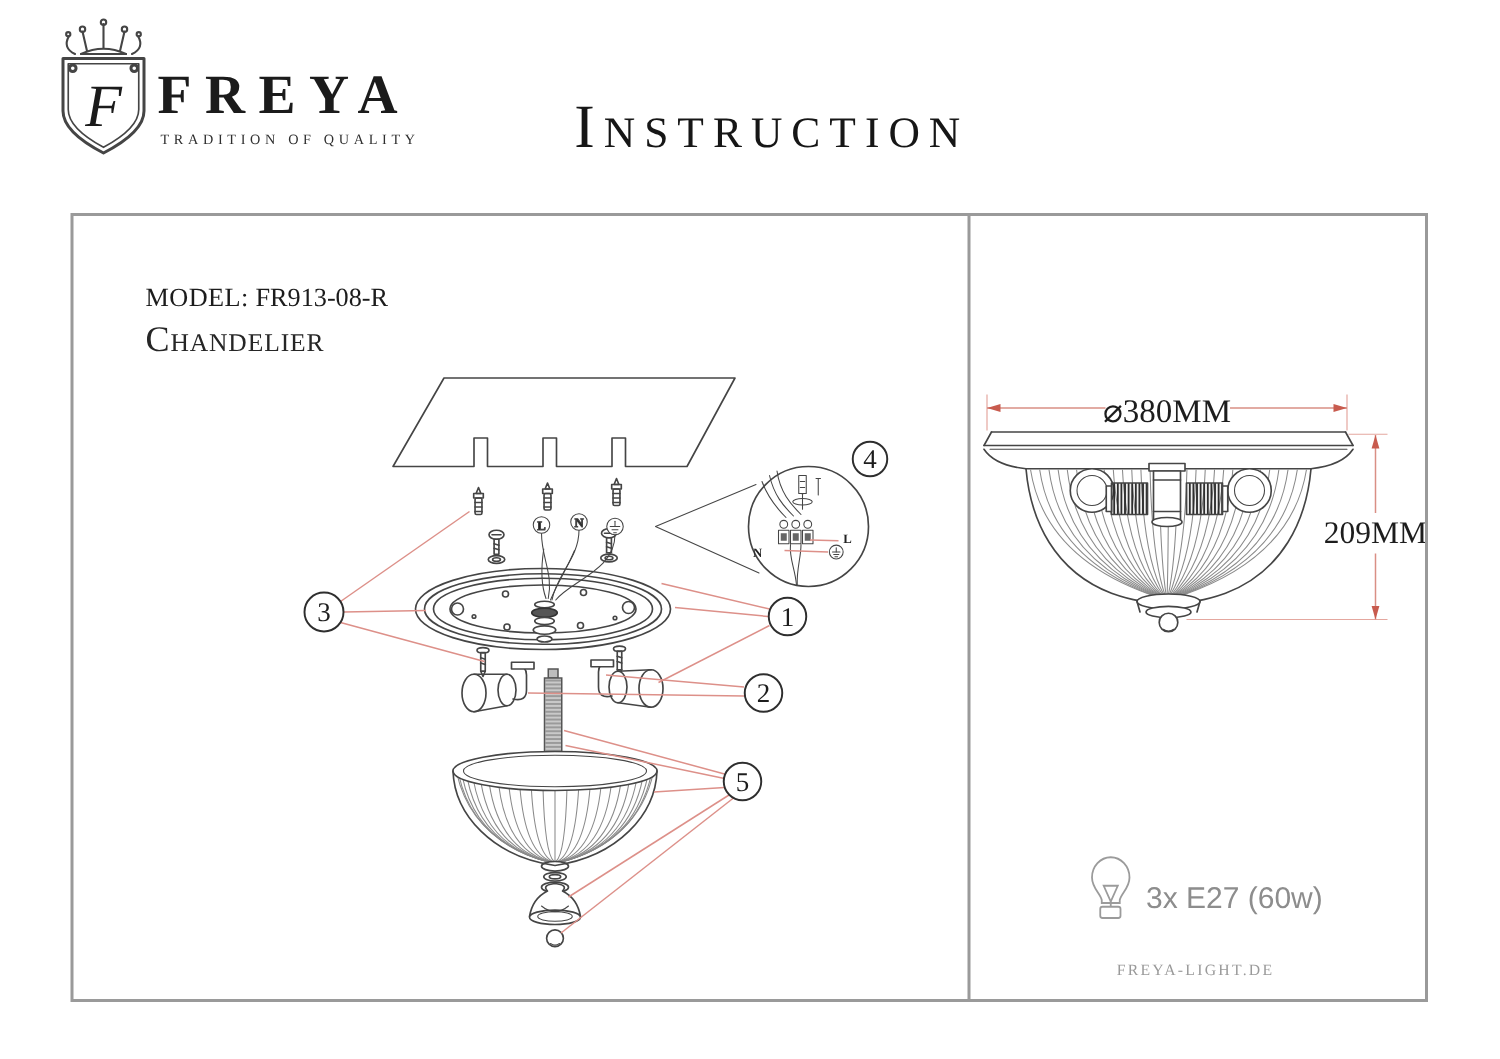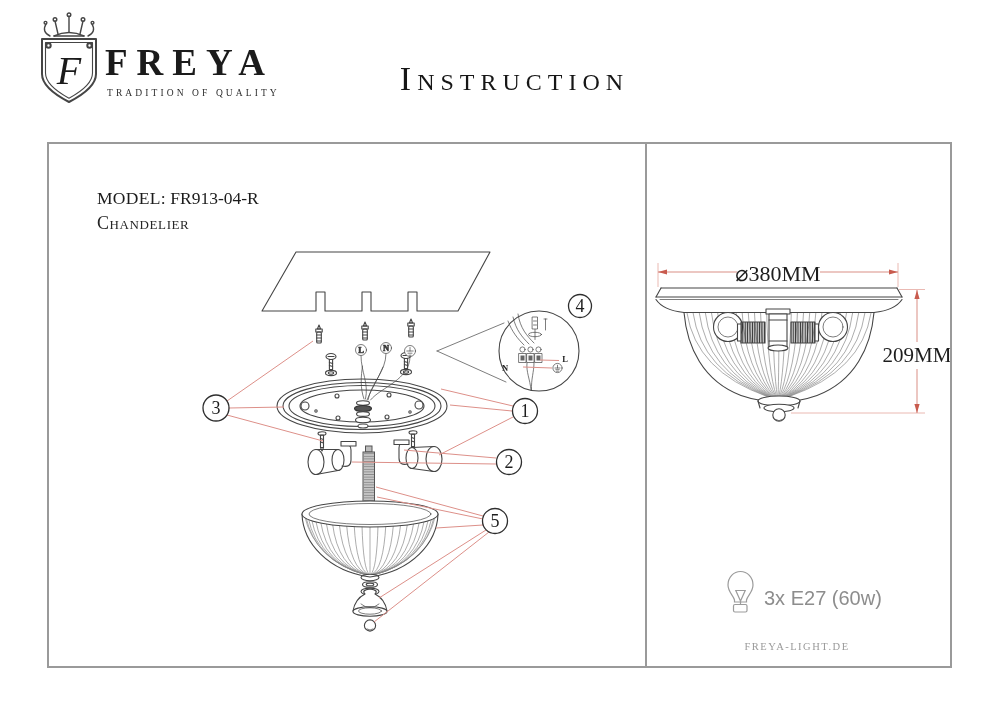--- a/index.html
+++ b/index.html
@@ -1,25 +1,25 @@
 <!DOCTYPE html>
 <html><head>
 <meta charset="utf-8">
 <style>
   html,body{margin:0;padding:0;background:#fff;}
   .page{position:relative;width:1000px;height:706px;background:#fff;overflow:hidden;
         font-family:"Liberation Serif",serif;}
   .page-title{position:absolute;left:0;right:0;top:60px;text-align:center;
-        font-size:34px;letter-spacing:6px;font-variant:small-caps;color:#161616;padding-left:29px;}
+        font-size:41px;letter-spacing:6px;font-variant:small-caps;color:#161616;padding-left:29px;}
   .main-box{position:absolute;left:47px;top:142px;width:905px;height:526px;
         border:2px solid #9a9a9a;box-sizing:border-box;}
   .divider{position:absolute;left:596px;top:0;width:2px;height:100%;background:#9a9a9a;}
   .model-block{position:absolute;left:97px;top:186px;color:#1c1c1c;font-size:17.5px;line-height:1.4;}
   .model-block .lbl{font-weight:normal;letter-spacing:.3px;}
-  .model-block .type{font-variant:small-caps;font-size:18px;letter-spacing:.6px;color:#262626;}
+  .model-block .type{font-variant:small-caps;font-size:24px;letter-spacing:.6px;color:#262626;}
   svg{position:absolute;}
   .ln{fill:none;stroke:#454545;stroke-width:1.1;stroke-linecap:round;stroke-linejoin:round;}
   .thin{stroke-width:.7;}
   .fw{fill:#fff;}
   .ribs path{fill:none;stroke:#8a8a8a;stroke-width:.7;}
   .red line{stroke:#dd9089;stroke-width:1;}
   .dim{stroke:#d98f85;stroke-width:1;fill:none;}
   .ext{stroke:#e4a79f;stroke-width:.8;fill:none;}
   .arr{fill:#c85b4e;stroke:none;}
   .callout circle{fill:#fff;stroke:#2e2e2e;stroke-width:1.3;}
@@ -62,21 +62,21 @@
 
   <div class="page-title">Instruction</div>
 
   <div class="main-box">
     <div class="divider"></div>
   </div>
 
   <div class="model-block">
     <div>
       <span class="lbl">MODEL:</span>
-      <span>FR913-04-R</span>
+      <span>FR913-08-R</span>
     </div>
     <div class="type">Chandelier</div>
   </div>
 
   <svg style="left:48px;top:144px" width="596" height="522" viewBox="48 144 596 522">
     <defs>
       <pattern id="hatch" patternUnits="userSpaceOnUse" width="7.5" height="7.5" patternTransform="rotate(55)">
         <line x1="0" y1="0" x2="0" y2="7.5" stroke="#4e4e4e" stroke-width="1"></line>
       </pattern>
       <pattern id="thr" patternUnits="userSpaceOnUse" width="4" height="2.6">

